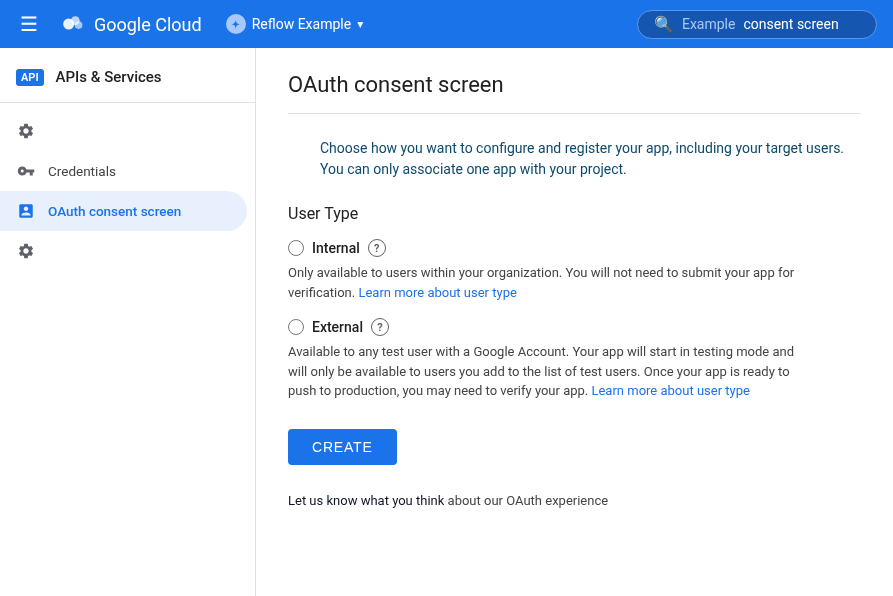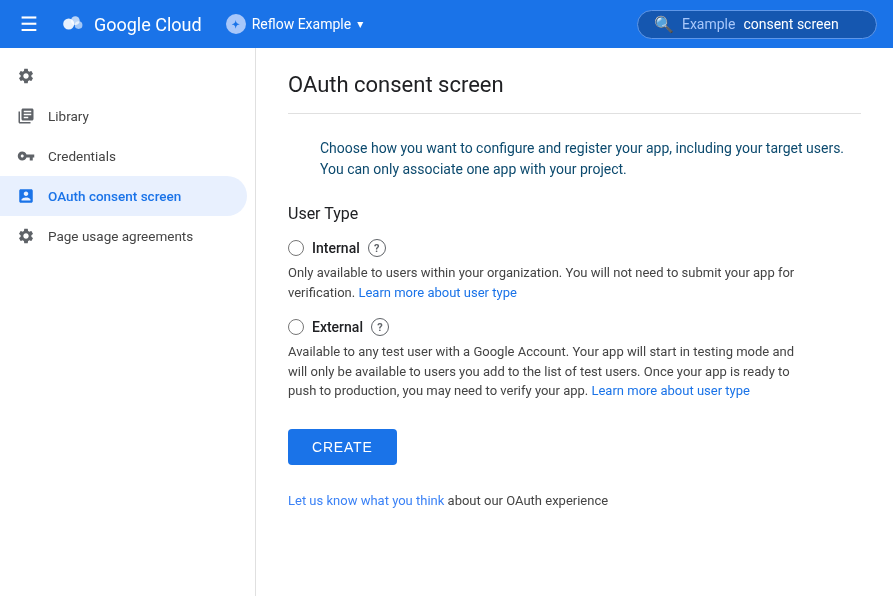--- a/index.html
+++ b/index.html
@@ -211,21 +211,21 @@
       letter-spacing: 0.8px;
       cursor: pointer;
       text-transform: uppercase;
     }
     .footer-text {
       margin-top: 28px;
       font-size: 13px;
       color: #444;
     }
     .footer-text a {
-      color: #3b82f6;
+      color: #0f172a;
       text-decoration: none;
     }
   </style>
 </head>
 <body>
 
 <header class="header">
   <span class="header-menu-icon">☰</span>
   <div class="header-logo">
     <svg width="28" height="22" viewBox="0 0 48 40">
@@ -244,37 +244,33 @@
   <div class="search-bar">
     <span class="search-bar-icon">🔍</span>
     <span class="search-bar-text">Example</span>
     <span class="search-bar-placeholder">consent screen</span>
   </div>
 </header>
 
 <div class="layout">
 
   <nav class="sidebar">
+    <div class="sidebar-header">
+      <span class="sidebar-api-badge">API</span>
+      <span class="sidebar-title-text">APIs &amp; Services</span>
+    </div>
 
     <div class="sidebar-item">
       <span class="icon">
         <svg width="18" height="18" viewBox="0 0 24 24" fill="#5f6368">
             <path d="M19.14,12.94c0.04-0.3,0.06-0.61,0.06-0.94c0-0.32-0.02-0.64-0.07-0.94l2.03-1.58c0.18-0.14,0.23-0.41,0.12-0.61 l-1.92-3.32c-0.12-0.22-0.37-0.29-0.59-0.22l-2.39,0.96c-0.5-0.38-1.03-0.7-1.62-0.94L14.4,2.81c-0.04-0.24-0.24-0.41-0.48-0.41 h-3.84c-0.24,0-0.43,0.17-0.47,0.41L9.25,5.35C8.66,5.59,8.12,5.92,7.63,6.29L5.24,5.33c-0.22-0.08-0.47,0-0.59,0.22L2.74,8.87 C2.62,9.08,2.66,9.34,2.86,9.48l2.03,1.58C4.84,11.36,4.8,11.69,4.8,12s0.02,0.64,0.07,0.94l-2.03,1.58 c-0.18,0.14-0.23,0.41-0.12,0.61l1.92,3.32c0.12,0.22,0.37,0.29,0.59,0.22l2.39-0.96c0.5,0.38,1.03,0.7,1.62,0.94l0.36,2.54 c0.05,0.24,0.24,0.41,0.48,0.41h3.84c0.24,0,0.44-0.17,0.47-0.41l0.36-2.54c0.59-0.24,1.13-0.56,1.62-0.94l2.39,0.96 c0.22,0.08,0.47,0,0.59-0.22l1.92-3.32c0.12-0.22,0.07-0.47-0.12-0.61L19.14,12.94z M12,15.6c-1.98,0-3.6-1.62-3.6-3.6 s1.62-3.6,3.6-3.6s3.6,1.62,3.6,3.6S13.98,15.6,12,15.6z"></path>
           </svg>
       </span>
     </div>
 
-    <div class="sidebar-item">
-      <span class="icon">
-        <svg width="18" height="18" viewBox="0 0 24 24" fill="#5f6368">
-            <path d="M4 6H2v14c0 1.1.9 2 2 2h14v-2H4V6zm16-4H8c-1.1 0-2 .9-2 2v12c0 1.1.9 2 2 2h12c1.1 0 2-.9 2-2V4c0-1.1-.9-2-2-2zm-1 9H9V9h10v2zm-4 4H9v-2h6v2zm4-8H9V5h10v2z"></path>
-          </svg>
-      </span>
-      <span>Library</span>
-    </div>
 
     <div class="sidebar-item">
       <span class="icon">
         <svg width="18" height="18" viewBox="0 0 24 24" fill="#5f6368">
             <path d="M12.65 10C11.83 7.67 9.61 6 7 6c-3.31 0-6 2.69-6 6s2.69 6 6 6c2.61 0 4.83-1.67 5.65-4H17v4h4v-4h2v-4H12.65zM7 14c-1.1 0-2-.9-2-2s.9-2 2-2 2 .9 2 2-.9 2-2 2z"></path>
           </svg>
       </span>
       <span>Credentials</span>
     </div>
 
@@ -286,21 +282,20 @@
       </span>
       <span>OAuth consent screen</span>
     </div>
 
     <div class="sidebar-item">
       <span class="icon">
         <svg width="18" height="18" viewBox="0 0 24 24" fill="#5f6368">
             <path d="M19.14,12.94c0.04-0.3,0.06-0.61,0.06-0.94c0-0.32-0.02-0.64-0.07-0.94l2.03-1.58c0.18-0.14,0.23-0.41,0.12-0.61 l-1.92-3.32c-0.12-0.22-0.37-0.29-0.59-0.22l-2.39,0.96c-0.5-0.38-1.03-0.7-1.62-0.94L14.4,2.81c-0.04-0.24-0.24-0.41-0.48-0.41 h-3.84c-0.24,0-0.43,0.17-0.47,0.41L9.25,5.35C8.66,5.59,8.12,5.92,7.63,6.29L5.24,5.33c-0.22-0.08-0.47,0-0.59,0.22L2.74,8.87 C2.62,9.08,2.66,9.34,2.86,9.48l2.03,1.58C4.84,11.36,4.8,11.69,4.8,12s0.02,0.64,0.07,0.94l-2.03,1.58 c-0.18,0.14-0.23,0.41-0.12,0.61l1.92,3.32c0.12,0.22,0.37,0.29,0.59,0.22l2.39-0.96c0.5,0.38,1.03,0.7,1.62,0.94l0.36,2.54 c0.05,0.24,0.24,0.41,0.48,0.41h3.84c0.24,0,0.44-0.17,0.47-0.41l0.36-2.54c0.59-0.24,1.13-0.56,1.62-0.94l2.39,0.96 c0.22,0.08,0.47,0,0.59-0.22l1.92-3.32c0.12-0.22,0.07-0.47-0.12-0.61L19.14,12.94z M12,15.6c-1.98,0-3.6-1.62-3.6-3.6 s1.62-3.6,3.6-3.6s3.6,1.62,3.6,3.6S13.98,15.6,12,15.6z"></path>
           </svg>
       </span>
-      <span>Page usage agreements</span>
     </div>
   </nav>
 
   <main class="main">
     <h1 class="page-title">OAuth consent screen</h1>
 
     <p class="description">Choose how you want to configure and register your app, including your target users. You can only associate one app with your project.</p>
 
     <h2 class="section-title">User Type</h2>
 

